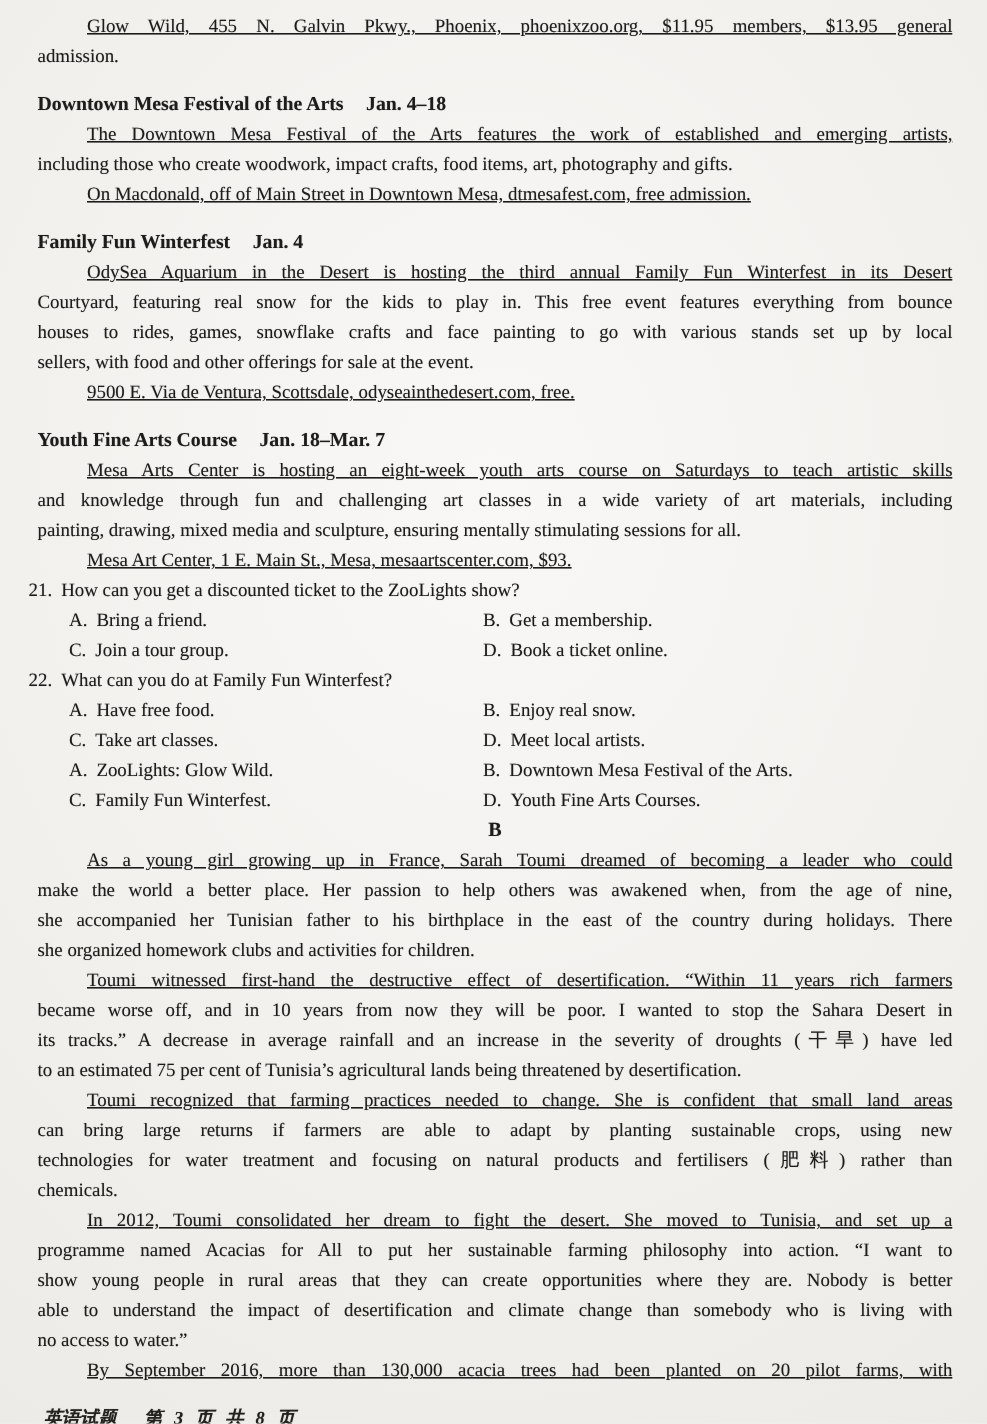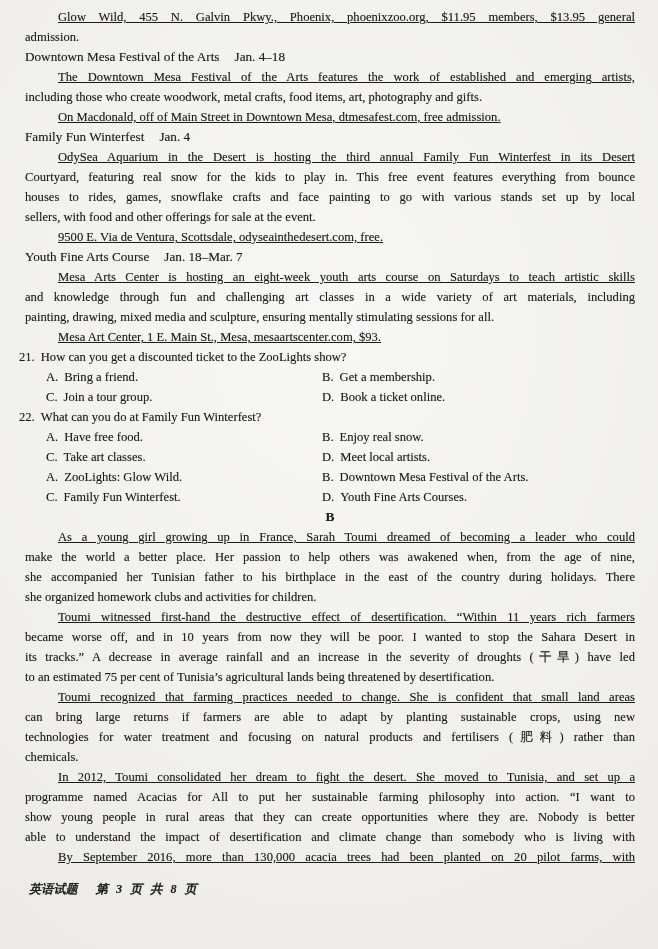--- a/index.html
+++ b/index.html
@@ -10,21 +10,21 @@
   }
   .doc{
     position:absolute;top:7px;left:25px;width:610px;
     color:#1d1c1a;font-size:12.6px;
     text-shadow:0 0 .7px rgba(30,30,30,.38);
   }
   .line{height:20px;line-height:20px;overflow:hidden;}
   .j{text-align:justify;text-align-last:justify;}
   .j::after{content:"";display:inline-block;width:100%;height:0;}
   .ind{text-indent:33px;text-decoration:underline;}
-  .heading{font-weight:normal;font-size:13.2px;}
+  .heading{font-weight:bold;font-size:13.2px;margin-top:12px;}
   .heading .date{margin-left:15px;}
   .qline{margin-left:-6px;}
   .qnum{margin-right:6px;}
   .options{display:grid;grid-template-columns:276px 1fr;padding-left:21px;}
   .opt{height:20px;line-height:20px;overflow:hidden;white-space:nowrap;}
   .optlabel{margin-right:6px;}
   .section-label{text-align:center;font-weight:bold;font-size:13.4px;}
   .footer{margin-top:12px;height:20px;line-height:20px;text-align:left;font-weight:bold;font-size:12.2px;color:#23221f;font-style:italic;}
   .footer span{margin:0 4px;}
   .footer .doc-title{margin-right:14px;}
@@ -34,21 +34,21 @@
 
 <div class="doc">
 
   <div class="line j ind">Glow Wild, 455 N. Galvin Pkwy., Phoenix, phoenixzoo.org, $11.95 members, $13.95 general</div>
   <div class="line">admission.</div>
 
   <div class="line heading">
     <span>Downtown Mesa Festival of the Arts</span><span class="date">Jan. 4–18</span>
   </div>
   <div class="line j ind">The Downtown Mesa Festival of the Arts features the work of established and emerging artists,</div>
-  <div class="line">including those who create woodwork, metal crafts, food items, art, photography and gifts.</div>
+  <div class="line">including those who create woodwork, impact crafts, food items, art, photography and gifts.</div>
   <div class="line ind">On Macdonald, off of Main Street in Downtown Mesa, dtmesafest.com, free admission.</div>
 
   <div class="line heading">
     <span>Family Fun Winterfest</span><span class="date">Jan. 4</span>
   </div>
   <div class="line j ind">OdySea Aquarium in the Desert is hosting the third annual Family Fun Winterfest in its Desert</div>
   <div class="line j">Courtyard, featuring real snow for the kids to play in. This free event features everything from bounce</div>
   <div class="line j">houses to rides, games, snowflake crafts and face painting to go with various stands set up by local</div>
   <div class="line">sellers, with food and other offerings for sale at the event.</div>
   <div class="line ind">9500 E. Via de Ventura, Scottsdale, odyseainthedesert.com, free.</div>
@@ -102,20 +102,21 @@
 
   <div class="line j ind">Toumi recognized that farming practices needed to change. She is confident that small land areas</div>
   <div class="line j">can bring large returns if farmers are able to adapt by planting sustainable crops, using new</div>
   <div class="line j">technologies for water treatment and focusing on natural products and fertilisers (肥料) rather than</div>
   <div class="line">chemicals.</div>
 
   <div class="line j ind">In 2012, Toumi consolidated her dream to fight the desert. She moved to Tunisia, and set up a</div>
   <div class="line j">programme named Acacias for All to put her sustainable farming philosophy into action. “I want to</div>
   <div class="line j">show young people in rural areas that they can create opportunities where they are. Nobody is better</div>
   <div class="line j">able to understand the impact of desertification and climate change than somebody who is living with</div>
+  <div class="line">no access to water.”</div>
 
   <div class="line j ind">By September 2016, more than 130,000 acacia trees had been planted on 20 pilot farms, with</div>
 
   <div class="footer">
     <span class="doc-title">英语试题</span><span>第</span><span>3</span><span>页</span><span>共</span><span>8</span><span>页</span>
   </div>
 
 </div>
 
 </body></html>

